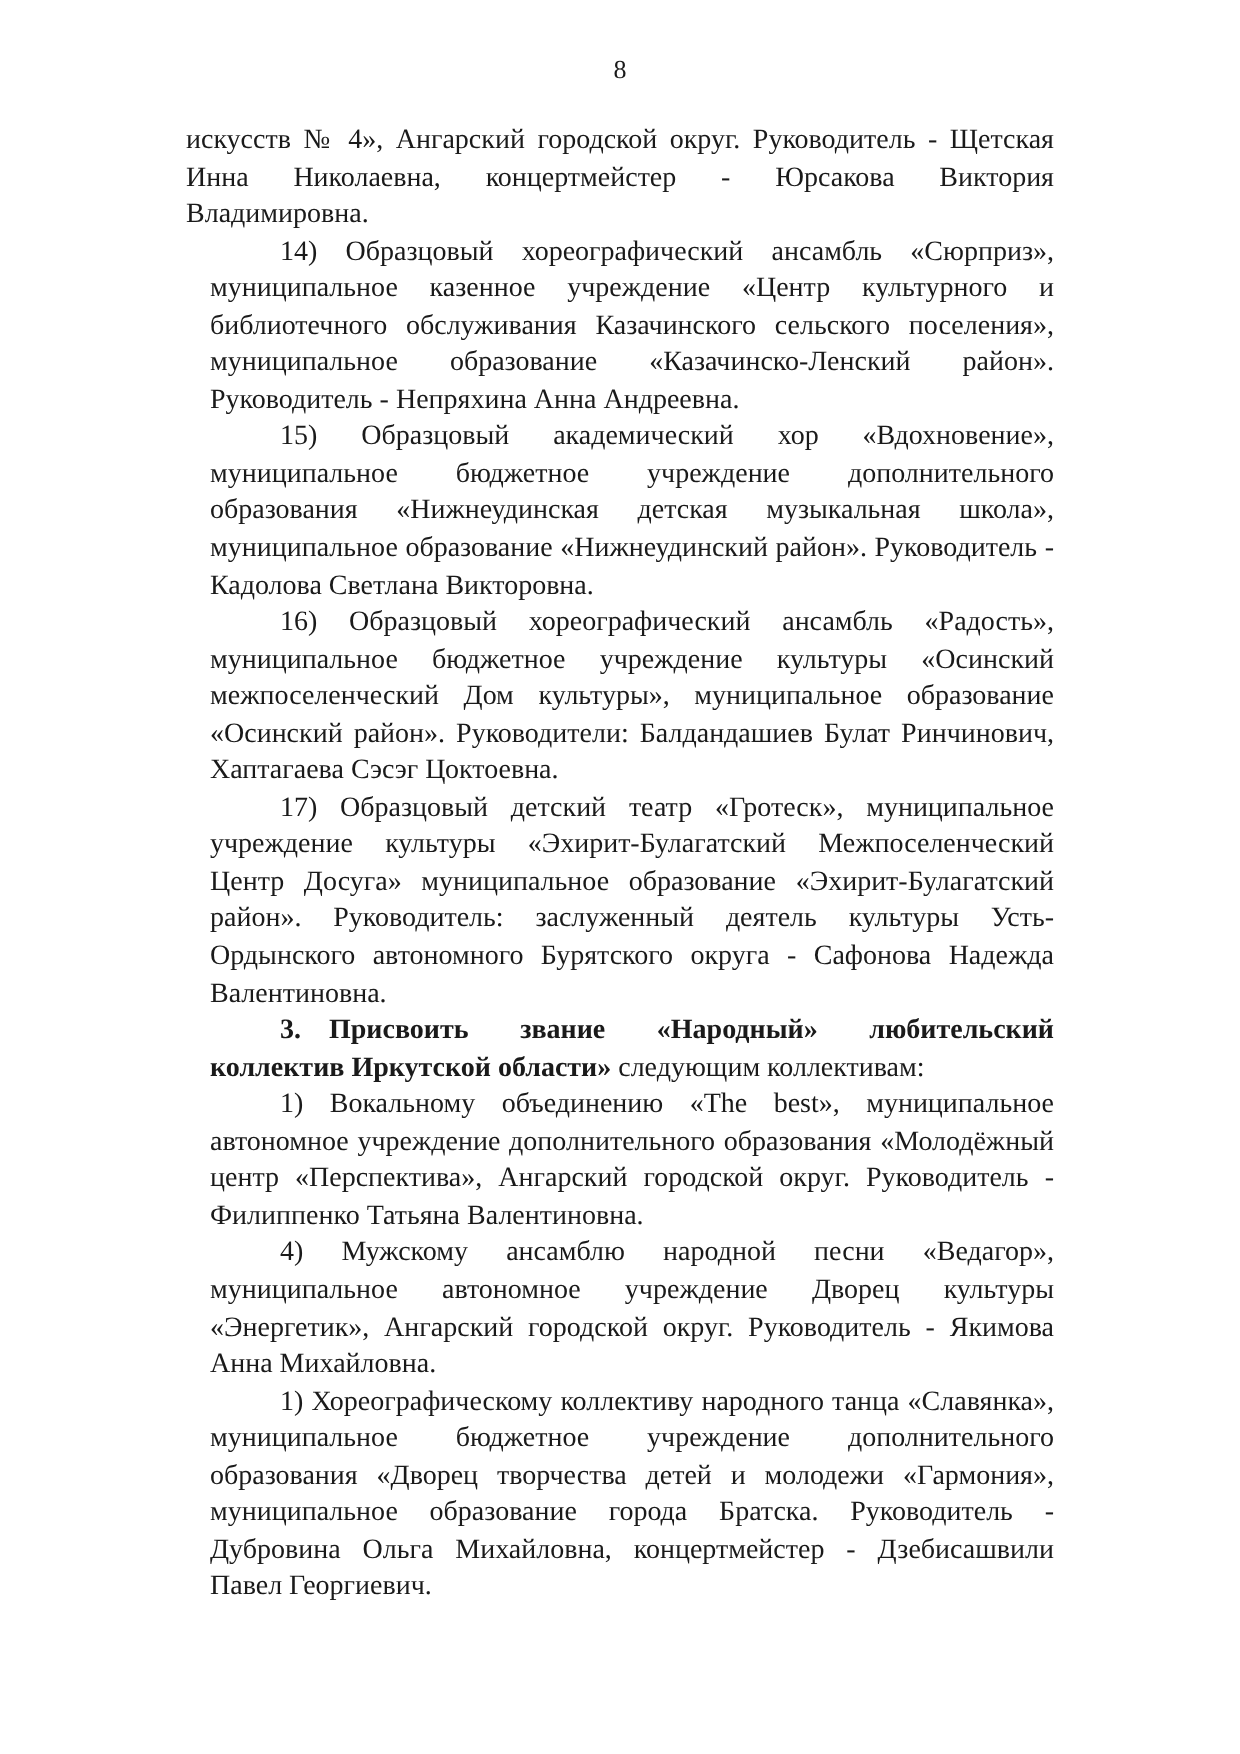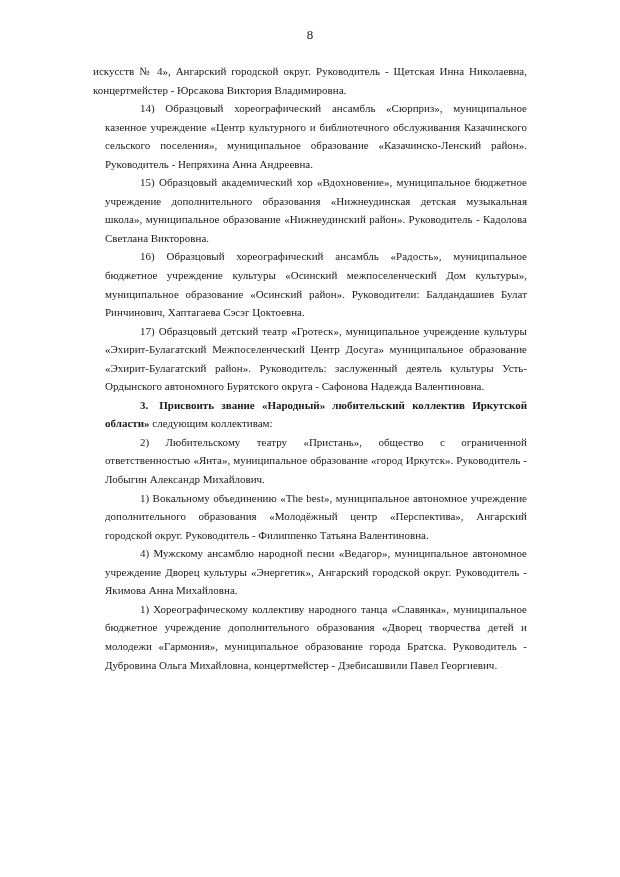--- a/index.html
+++ b/index.html
@@ -24,21 +24,21 @@
     width: 620px;
     text-align: center;
     font-size: 13px;
     line-height: 13px;
   }
   .body-text {
     position: absolute;
     top: 62px;
     left: 93px;
     width: 434px;
-    font-size: 11px;
+    font-size: 14px;
     line-height: 18.55px;
     text-align: justify;
     text-justify: inter-word;
     hyphens: none;
   }
   p {
     margin: 0;
     padding: 0;
     text-align: justify;
     text-indent: 0;
@@ -61,19 +61,18 @@
 
   <div class="page-number">8</div>
 
   <div class="body-text">
       <p class="cont"><span>искусств № 4», Ангарский городской округ. Руководитель - Щетская Инна Николаевна, концертмейстер - Юрсакова Виктория Владимировна.</span></p>
       <p class="ind"><span>14) Образцовый хореографический ансамбль «Сюрприз», муниципальное казенное учреждение «Центр культурного и библиотечного обслуживания Казачинского сельского поселения», муниципальное образование «Казачинско-Ленский район». Руководитель - Непряхина Анна Андреевна.</span></p>
       <p class="ind"><span>15) Образцовый академический хор «Вдохновение», муниципальное бюджетное учреждение дополнительного образования «Нижнеудинская детская музыкальная школа», муниципальное образование «Нижнеудинский район». Руководитель - Кадолова Светлана Викторовна.</span></p>
       <p class="ind"><span>16) Образцовый хореографический ансамбль «Радость», муниципальное бюджетное учреждение культуры «Осинский межпоселенческий Дом культуры», муниципальное образование «Осинский район». Руководители: Балдандашиев Булат Ринчинович, Хаптагаева Сэсэг Цоктоевна.</span></p>
       <p class="ind"><span>17) Образцовый детский театр «Гротеск», муниципальное учреждение культуры «Эхирит-Булагатский Межпоселенческий Центр Досуга» муниципальное образование «Эхирит-Булагатский район». Руководитель: заслуженный деятель культуры Усть-Ордынского автономного Бурятского округа - Сафонова Надежда Валентиновна.</span></p>
       <p class="ind"><span class="b">3.</span><span> </span><span class="b">Присвоить звание «Народный» любительский коллектив Иркутской области»</span><span> следующим коллективам:</span></p>
-      <p class="ind"><span>2) Любительскому театру «Пристань», общество с ограниченной ответственностью «Янта», муниципальное образование «город Иркутск». Руководитель - Лобыгин Александр Михайлович.</span></p>
       <p class="ind"><span>1) Вокальному объединению «The best», муниципальное автономное учреждение дополнительного образования «Молодёжный центр «Перспектива», Ангарский городской округ. Руководитель - Филиппенко Татьяна Валентиновна.</span></p>
       <p class="ind"><span>4) Мужскому ансамблю народной песни «Ведагор», муниципальное автономное учреждение Дворец культуры «Энергетик», Ангарский городской округ. Руководитель - Якимова Анна Михайловна.</span></p>
       <p class="ind"><span>1) Хореографическому коллективу народного танца «Славянка», муниципальное бюджетное учреждение дополнительного образования «Дворец творчества детей и молодежи «Гармония», муниципальное образование города Братска. Руководитель - Дубровина Ольга Михайловна, концертмейстер - Дзебисашвили Павел Георгиевич.</span></p>
     </div>
 
 </div>
 
 </body></html>

